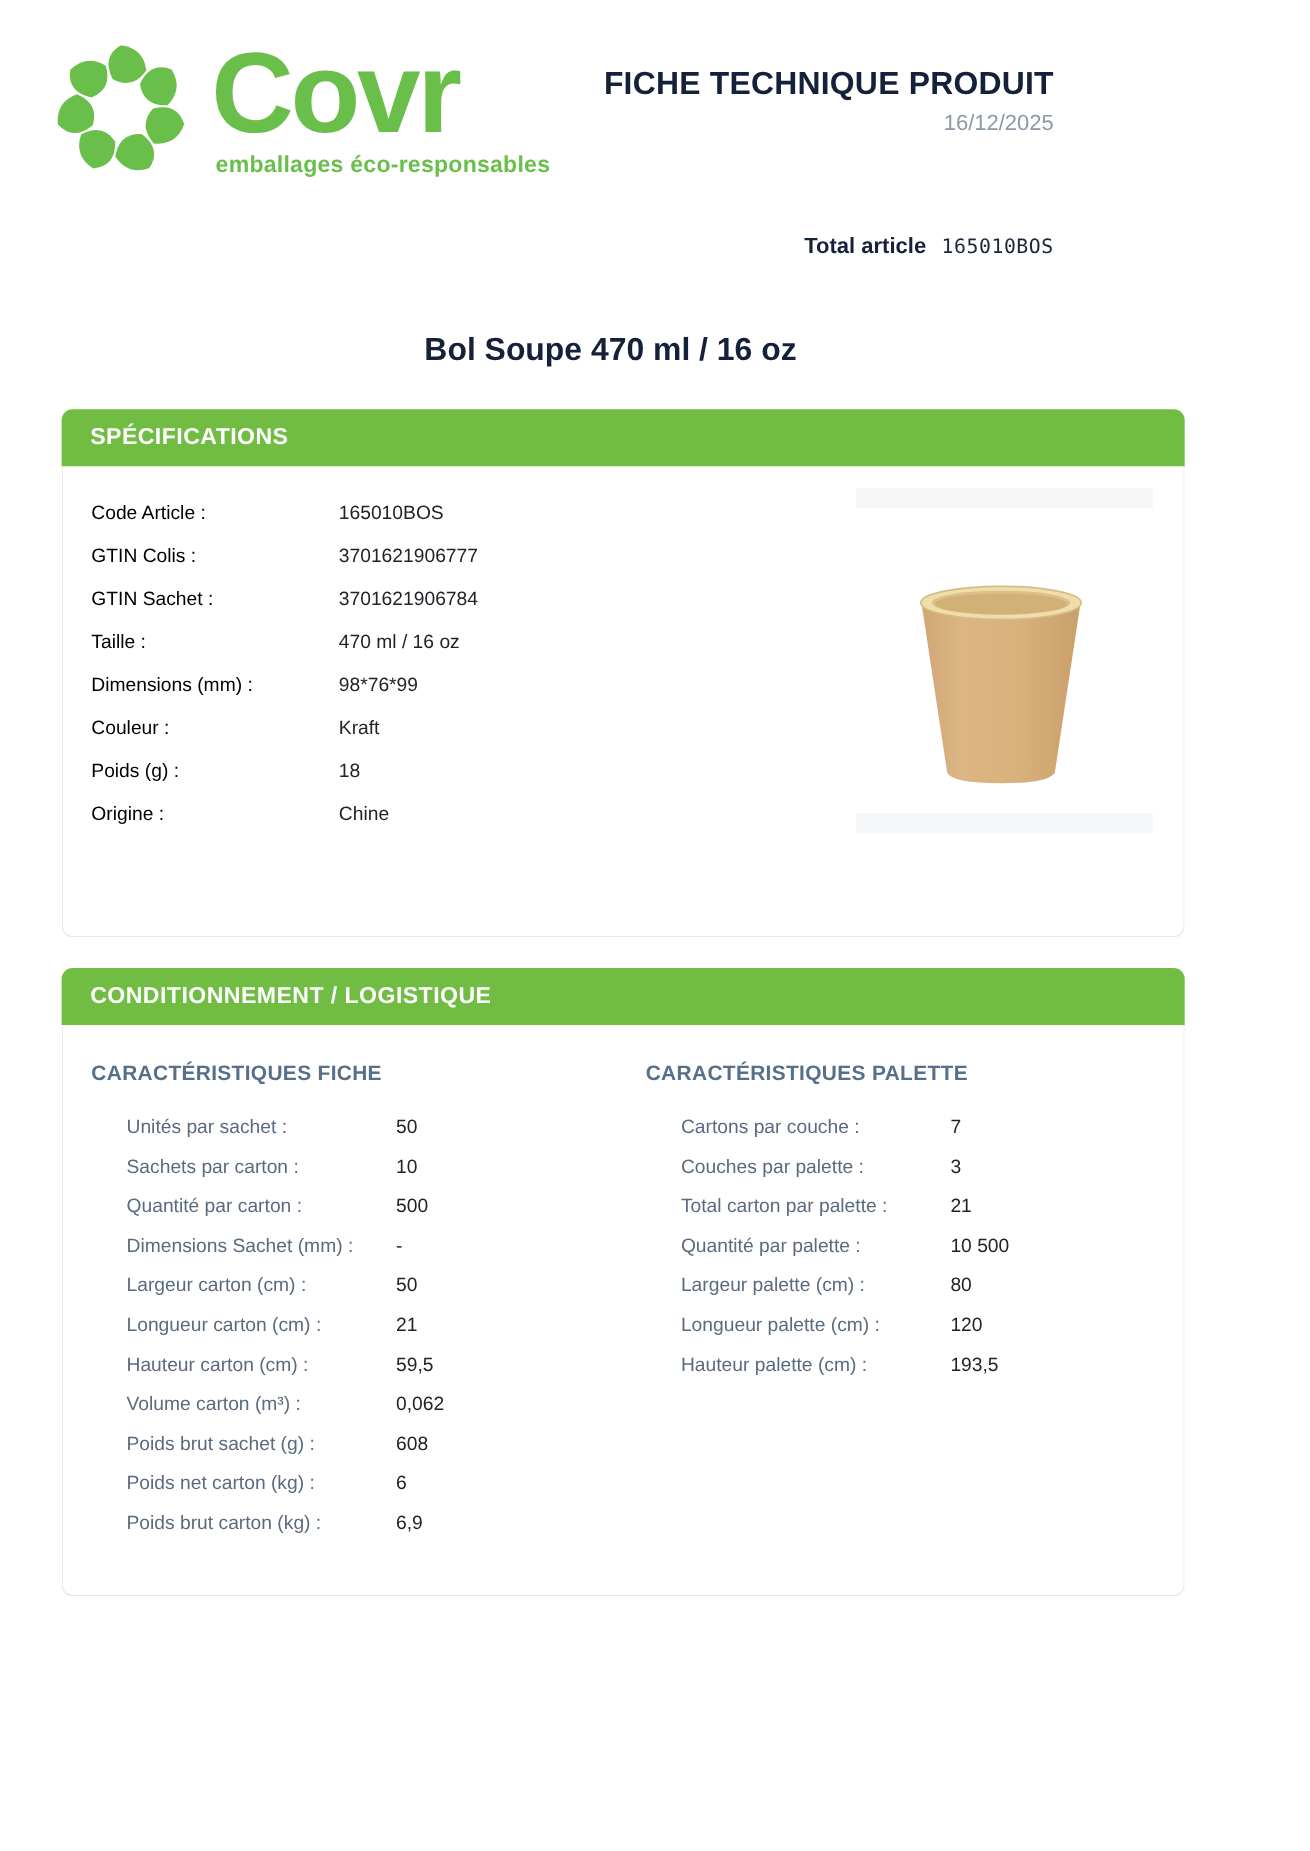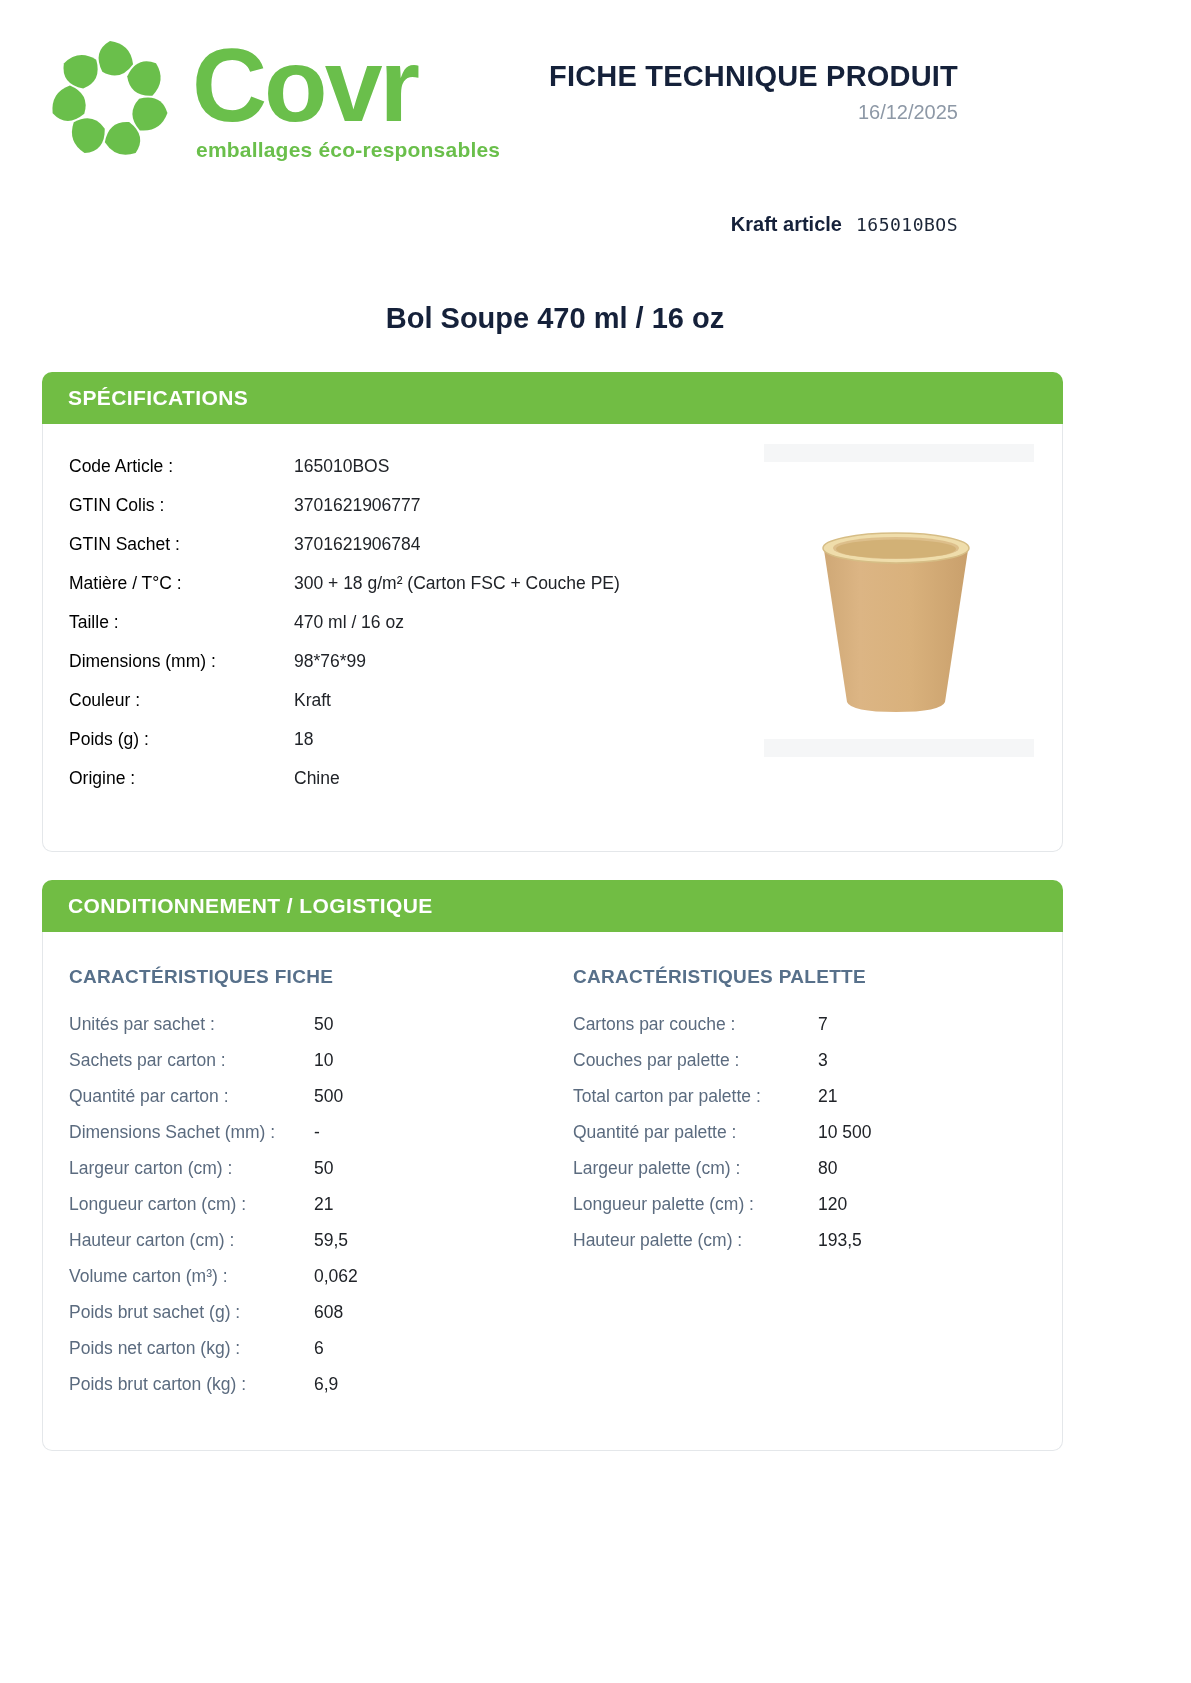--- a/index.html
+++ b/index.html
@@ -17,21 +17,21 @@
   .doc-title { font-size:29px; font-weight:700; color:#15213a; letter-spacing:0.2px; }
   .doc-date { font-size:20px; color:#8d98a6; margin-top:8px; }
 
   .code-article-line { position:absolute; right:126px; top:213px; font-size:20px; color:#15213a; }
   .code-article-line .ca-label { font-weight:700; margin-right:14px; }
   .code-article-line .ca-value { font-family:"DejaVu Sans Mono", monospace; font-size:18px; letter-spacing:0.5px; color:#1c2638; }
 
   .product-title { position:absolute; left:0; top:302px; width:1110px; text-align:center; font-size:29px; font-weight:700; color:#15213a; }
 
   
-  .card { position:absolute; left:42px; width:1021px; }
+  .card { position:absolute; left:56px; width:1021px; }
   .card-header { background:#71bd44; border-radius:10px 10px 0 0; height:52px; display:flex; align-items:center; padding-left:26px; color:#ffffff; font-size:21px; font-weight:700; letter-spacing:0.4px; box-sizing:border-box; }
   .card-body { background:#fff; border:1px solid #e4e7ea; border-top:none; border-radius:0 0 10px 10px; position:relative; box-sizing:border-box; }
 
   #specs { top:372px; }
   #specs .card-body { padding:32px 0 34px 26px; min-height:428px; }
   #logistics { top:880px; }
   #logistics .card-body { padding:28px 0 40px 26px; min-height:508px; }
 
   .row { display:flex; margin-bottom:18px; font-size:17.5px; line-height:21px; }
   #specs .row .lbl { width:225px; flex-shrink:0; color:#000000; }
@@ -43,21 +43,21 @@
   .photo-strip { position:absolute; right:28px; height:18px; width:270px; background:#f5f6f7; }
   .strip-top { top:20px; }
   .strip-bottom { top:315px; }
   .bowl { position:absolute; right:90px; top:100px; }
 
   
   .cols { display:flex; }
   .col-left { width:504px; }
   .col-right { flex:1; }
   .subheader { font-size:19px; font-weight:700; color:#57708a; letter-spacing:0.3px; margin:6px 0 26px 0; }
-  .cols .row { margin-bottom:15px; }
+  .cols .row { margin-bottom:15px;margin-left:32px; }
   .cols .row .lbl { width:245px; flex-shrink:0; }
 </style>
 </head>
 <body>
 
 <div class="page">
 
   <div class="logo">
     <svg class="logo-mark" viewBox="0 0 100 100" aria-hidden="true">
       <g fill="#6abf4b">
@@ -89,21 +89,21 @@
       <div class="logo-tagline">emballages éco-responsables</div>
     </div>
   </div>
 
   <div class="header-right">
     <div class="doc-title">FICHE TECHNIQUE PRODUIT</div>
     <div class="doc-date">16/12/2025</div>
   </div>
 
   <div class="code-article-line">
-    <span class="ca-label">Kraft article</span><span class="ca-value">165010BOS</span>
+    <span class="ca-label">Total article</span><span class="ca-value">165010BOS</span>
   </div>
 
   <div class="product-title">Bol Soupe 470 ml / 16 oz</div>
 
   <section class="card" id="specs">
     <div class="card-header">SPÉCIFICATIONS</div>
     <div class="card-body">
       <div class="photo-strip strip-top"></div>
       <div class="photo-strip strip-bottom"></div>
       <div class="spec-rows">
@@ -111,24 +111,20 @@
             <span class="lbl">Code Article :</span>
             <span class="val">165010BOS</span>
           </div>
           <div class="row">
             <span class="lbl">GTIN Colis :</span>
             <span class="val">3701621906777</span>
           </div>
           <div class="row">
             <span class="lbl">GTIN Sachet :</span>
             <span class="val">3701621906784</span>
-          </div>
-          <div class="row">
-            <span class="lbl">Matière / T°C :</span>
-            <span class="val">300 + 18 g/m² (Carton FSC + Couche PE)</span>
           </div>
           <div class="row">
             <span class="lbl">Taille :</span>
             <span class="val">470 ml / 16 oz</span>
           </div>
           <div class="row">
             <span class="lbl">Dimensions (mm) :</span>
             <span class="val">98*76*99</span>
           </div>
           <div class="row">

